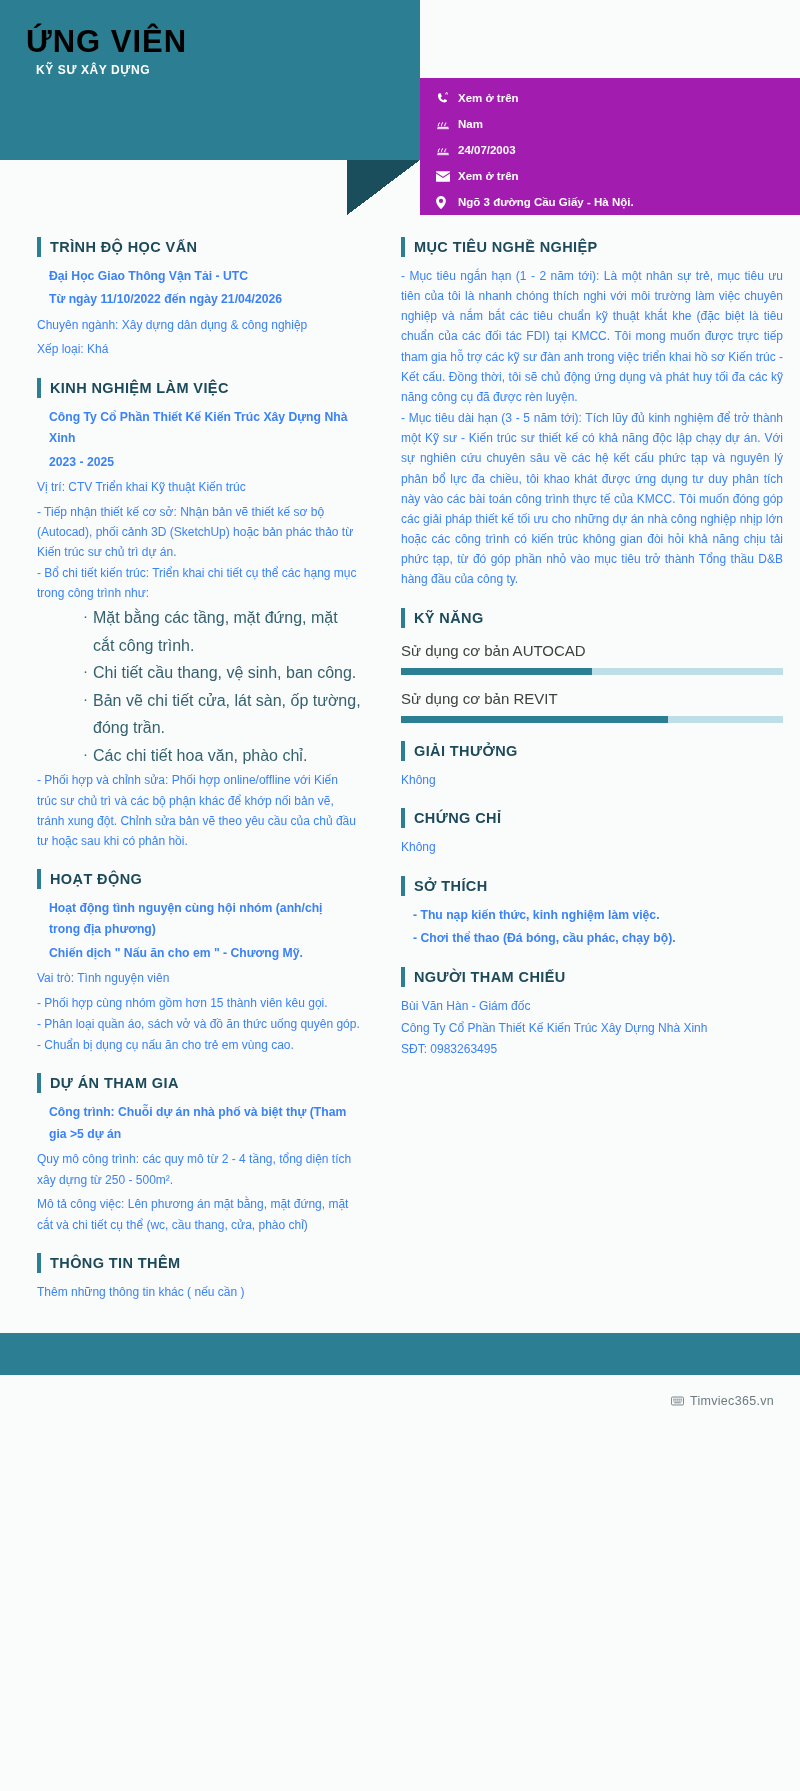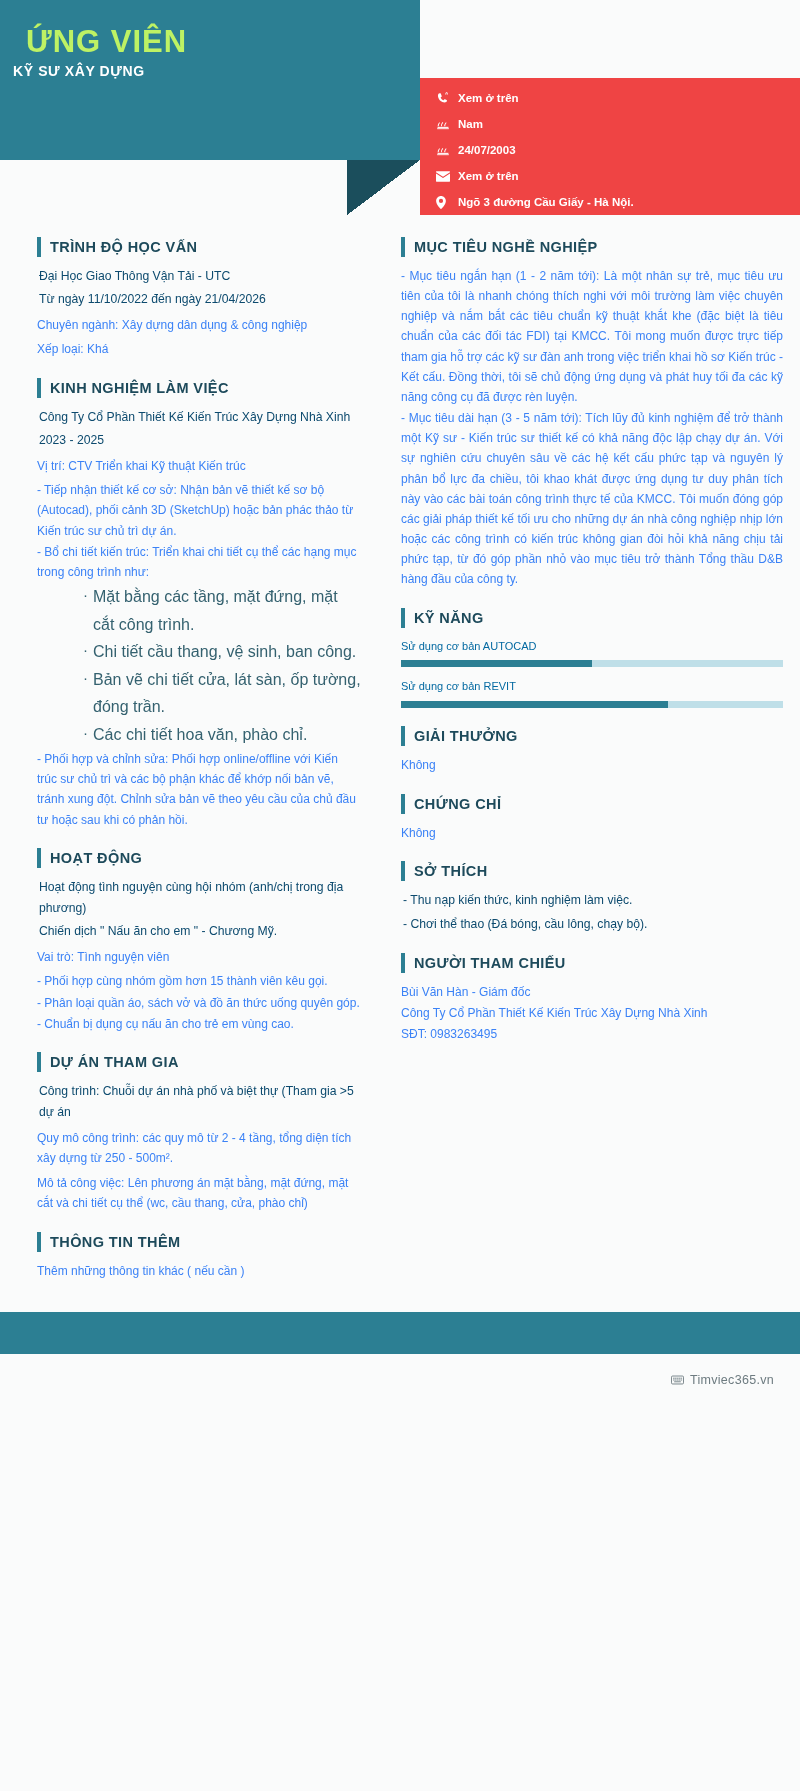--- a/index.html
+++ b/index.html
@@ -27,51 +27,51 @@
     left: 0; top: 0;
     width: 420px;
     height: 160px;
     background: #2c7f93;
     z-index: 3;
   }
   .header-name {
     position: absolute;
     left: 26px;
     top: 24px;
-    color: #bef264;
+    color: #000000;
     font-size: 31px;
     font-weight: bold;
     letter-spacing: 1px;
     line-height: 1.15;
   }
   .header-role {
     position: absolute;
-    left: 13px;
+    left: 36px;
     top: 63px;
     color: #ffffff;
-    font-size: 14px;
+    font-size: 12px;
     font-weight: bold;
     letter-spacing: 0.6px;
   }
   .header-fold {
     position: absolute;
     left: 347px;
     top: 160px;
     width: 73px;
     height: 55px;
     background: linear-gradient(to bottom right, #1b4e5c 0%, #1b4e5c 50%, rgba(250,251,251,0) 50%);
     z-index: 2;
   }
   .header-contactbox {
     position: absolute;
     left: 420px;
     top: 78px;
     width: 380px;
     height: 137px;
-    background: #ef4444;
+    background: #a21caf;
     z-index: 3;
     padding: 7px 0 0 16px;
   }
   .contact-row {
     display: flex;
     align-items: center;
     height: 26px;
     color: #ffffff;
     font-size: 11.5px;
     font-weight: bold;
@@ -120,25 +120,25 @@
   }
   .sec-title {
     color: #1d4a5b;
     font-size: 14.5px;
     font-weight: bold;
     letter-spacing: 0.4px;
   }
 
   
   .b {
-    color: #0c4a6e;
+    color: #3b82f6;
     font-size: 12.2px;
-    font-weight: normal;
+    font-weight: bold;
     line-height: 1.75;
-    margin: 2px 2px;
+    margin: 2px 12px;
   }
   .p {
     color: #3b82f6;
     font-size: 12px;
     line-height: 1.72;
     margin: 4px 0;
   }
   .p.tight { margin: 1px 0; line-height: 1.68; }
   .p.just { text-align: justify; }
   .bullets {
@@ -157,22 +157,22 @@
     content: "·";
     position: absolute;
     left: 0;
     top: -1px;
     font-size: 15px;
   }
 
   
   .skill { margin: 4px 0 10px 0; }
   .skill-name {
-    color: #0369a1;
-    font-size: 11px;
+    color: #404040;
+    font-size: 15px;
     line-height: 1.8;
     margin-bottom: 4px;
   }
   .skill-track {
     height: 7px;
     background: #bfdfe8;
     width: 100%;
   }
   .skill-fill {
     height: 7px;
@@ -367,21 +367,21 @@
         <span class="sec-bar"></span>
         <span class="sec-title">CHỨNG CHỈ</span>
       </div>
       <div class="p">Không</div>
 
       <div class="sec">
         <span class="sec-bar"></span>
         <span class="sec-title">SỞ THÍCH</span>
       </div>
       <div class="b">- Thu nạp kiến thức, kinh nghiệm làm việc.</div>
-      <div class="b">- Chơi thể thao (Đá bóng, cầu lông, chạy bộ).</div>
+      <div class="b">- Chơi thể thao (Đá bóng, cầu phác, chạy bộ).</div>
 
       <div class="sec">
         <span class="sec-bar"></span>
         <span class="sec-title">NGƯỜI THAM CHIẾU</span>
       </div>
       <div class="p tight">Bùi Văn Hàn - Giám đốc</div>
       <div class="p tight">Công Ty Cổ Phần Thiết Kế Kiến Trúc Xây Dựng Nhà Xinh</div>
       <div class="p tight">SĐT: 0983263495</div>
 
     </div>

